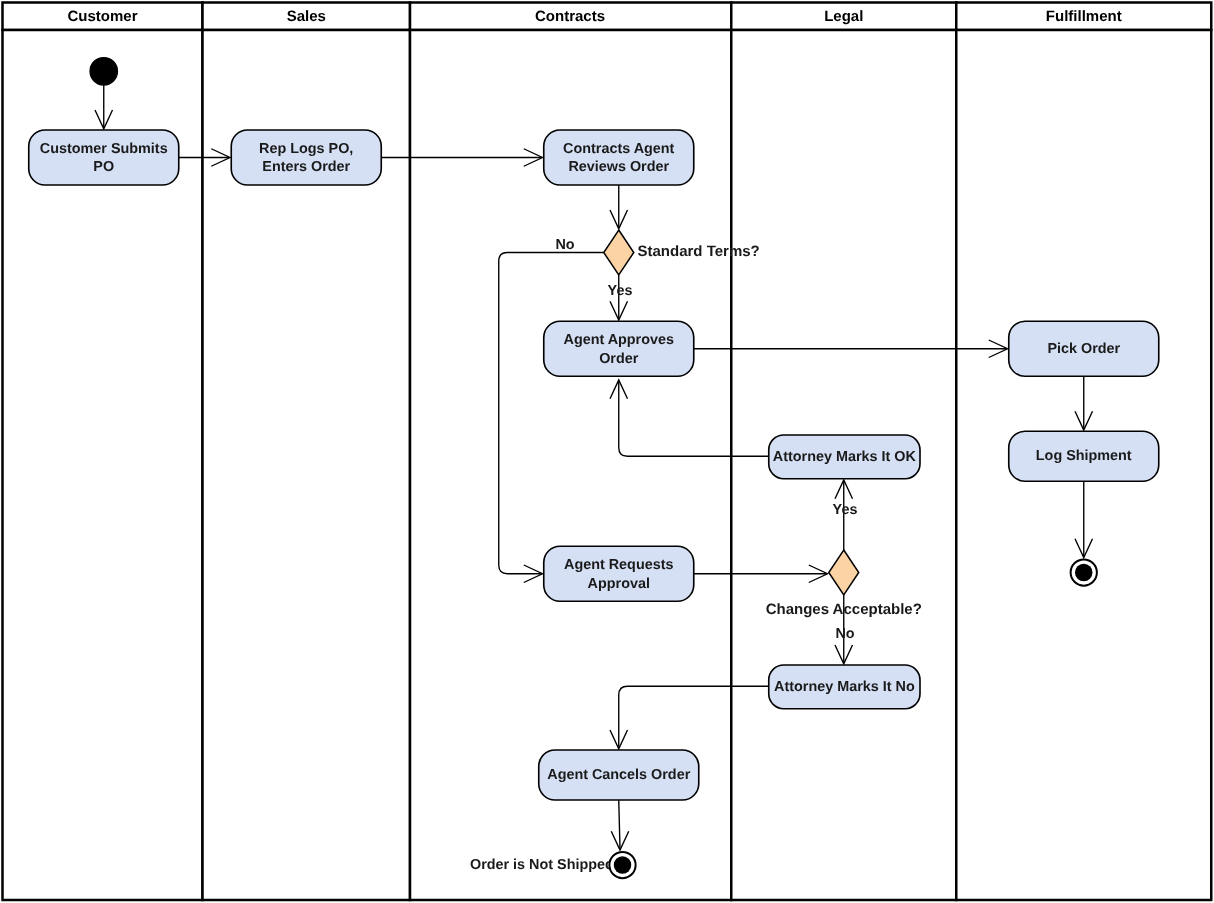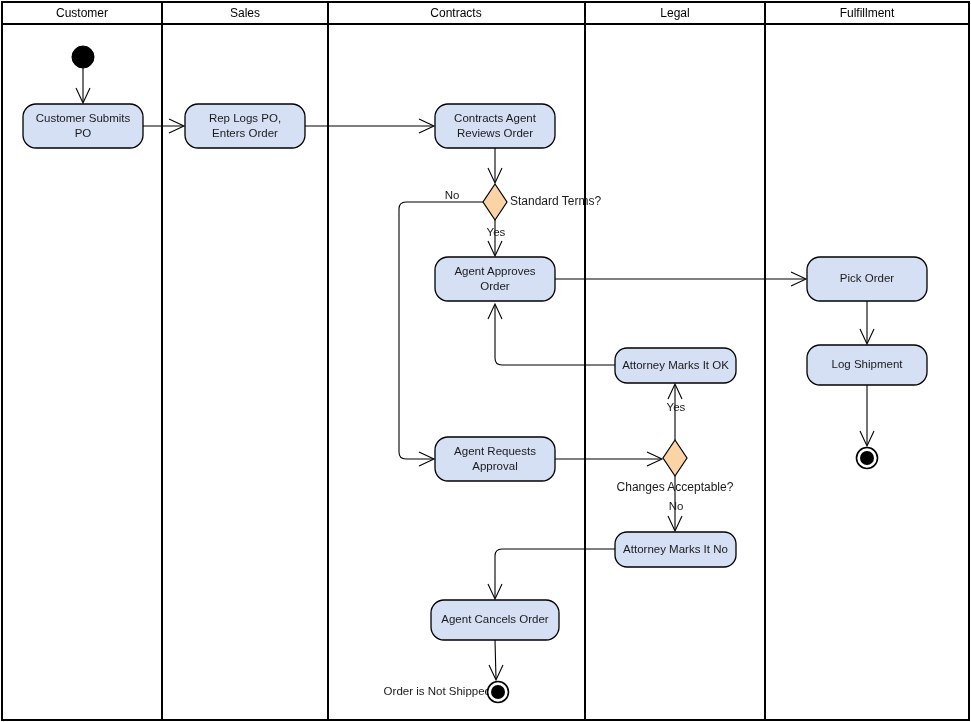--- a/index.html
+++ b/index.html
@@ -10,20 +10,21 @@
   }
   body {
     font-family: "Liberation Sans", sans-serif;
   }
   #diagram-root {
     position: relative;
     width: 971px;
     height: 722px;
     background: #ffffff;
     overflow: hidden;
+    font-weight: bold;
   }
   svg#activity-diagram {
     display: block;
     width: 971px;
     height: 722px;
   }
   .lane-rect {
     fill: #ffffff;
     stroke: #000000;
     stroke-width: 2;

